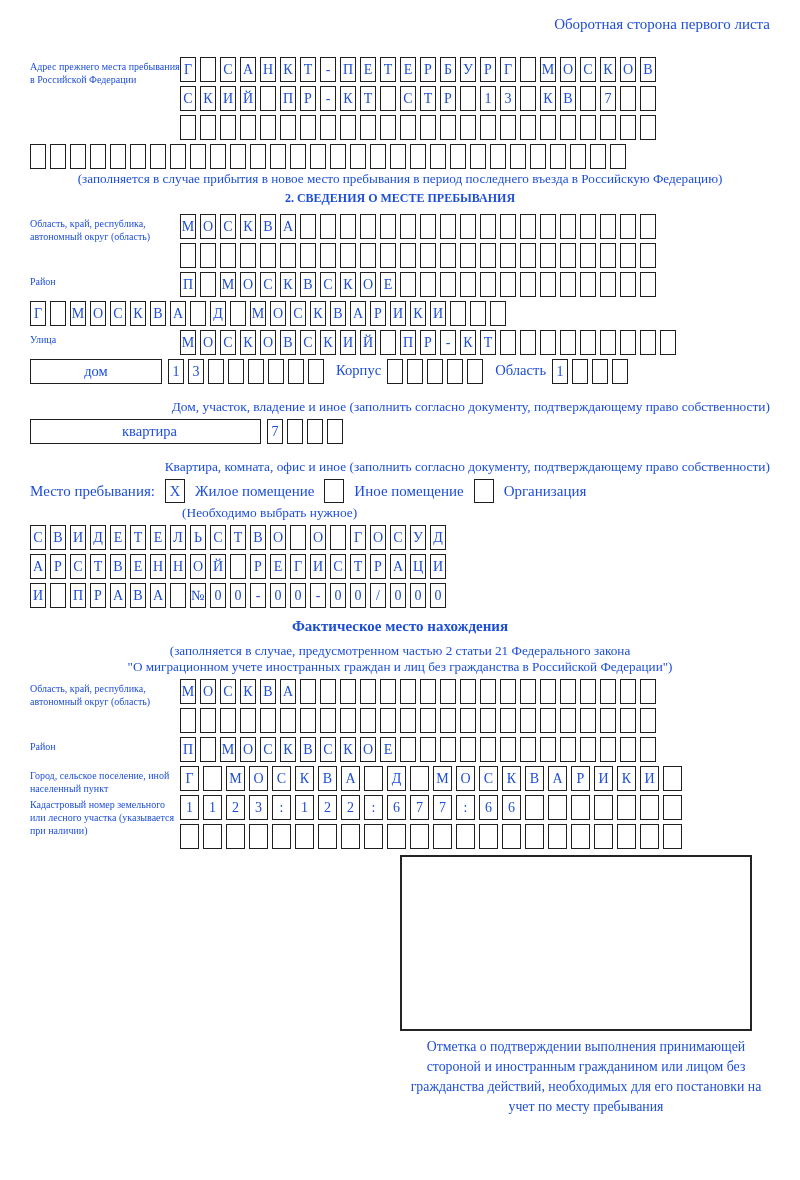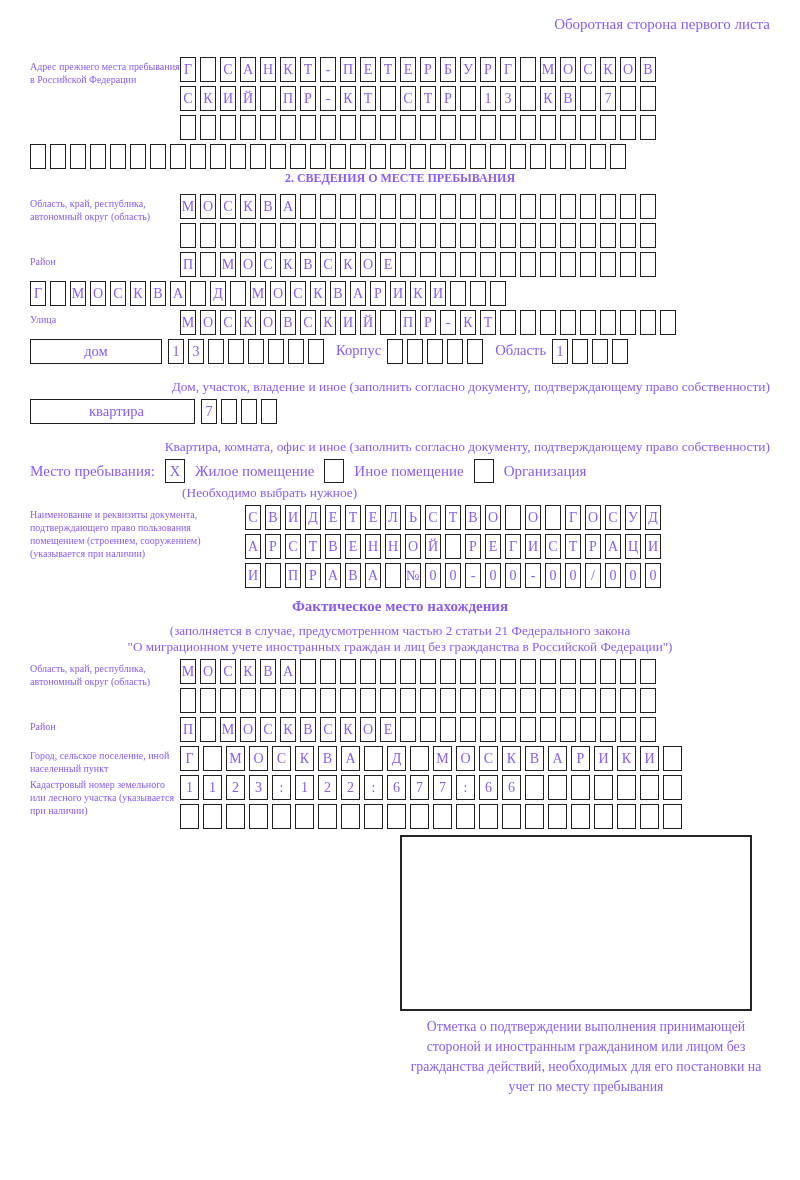--- a/index.html
+++ b/index.html
@@ -1,19 +1,19 @@
 <!DOCTYPE html>
 <html><head>
 <meta charset="utf-8">
 <style>
   * { box-sizing: border-box; }
   html,body { margin:0; padding:0; background:#fff; }
   .page {
     width:800px; height:1180px; margin:0 auto; background:#fff;
-    font-family:"Liberation Serif","DejaVu Serif",serif; color:#8b5cf6;
+    font-family:"Liberation Serif","DejaVu Serif",serif; color:#1d4ed8;
     padding:16px 30px 0 30px; position:relative; overflow:hidden;
   }
   .hdr-note { text-align:right; font-size:15px; margin-bottom:24px; }
   .frow { display:flex; align-items:flex-start; }
   .flabel { width:150px; flex:none; font-size:10px; line-height:1.3; padding-top:3px; }
   .flabel-wide { width:215px; }
   .rows-col { display:flex; flex-direction:column; }
   .cells { display:flex; margin-bottom:4px; }
   .cell {
     display:inline-flex; align-items:center; justify-content:center; flex:none;
@@ -24,21 +24,21 @@
   .fullrow { margin-bottom:2px; }
   .note-c { text-align:center; font-size:13.2px; margin-bottom:4px; }
   .note-l { font-size:13.4px; margin:11px 0 4px 0;text-align:right; }
   .sec-title { text-align:center; font-weight:bold; font-size:12px; margin:2px 0 8px 0; }
   .sub-title { text-align:center; font-weight:bold; font-size:15px; margin:6px 0 8px 0; }
   .lblbox {
     border:1.5px solid #1f1f1f; height:25px; display:flex; align-items:center;
     justify-content:center; font-size:14.5px; flex:none; margin-right:6px;
   }
   .house-box { width:132px; }
-  .apt-box { width:165px;padding-left:8px; }
+  .apt-box { width:231px;padding-left:8px; }
   .inline-lbl { font-size:14.6px; padding:3px 6px 0 8px; flex:none; }
   .house-row, .apt-row { display:flex; align-items:flex-start; margin-bottom:2px; }
   .stay-row { display:flex; align-items:center; font-size:15px; margin-bottom:2px; }
   .chk {
     width:20px; height:24px; border:1.5px solid #1f1f1f; display:inline-flex;
     align-items:center; justify-content:center; font-size:14.5px; flex:none;
     margin:0 10px 0 10px;
   }
   .stay-note { font-size:13.4px; margin:0 0 4px 152px; }
   .stamp-box { width:352px; height:176px; border:2px solid #242424; margin-left:370px; margin-top:2px; }
@@ -159,20 +159,21 @@
       <span class="cell"></span>
       <span class="cell"></span>
       <span class="cell"></span>
       <span class="cell"></span>
       <span class="cell"></span>
       <span class="cell"></span>
       <span class="cell"></span>
       <span class="cell"></span>
       <span class="cell"></span>
     </div>
+  <div class="note-c">(заполняется в случае прибытия в новое место пребывания в период последнего въезда в Российскую Федерацию)</div>
 
   <div class="sec-title">2. СВЕДЕНИЯ О МЕСТЕ ПРЕБЫВАНИЯ</div>
 
   <div class="frow">
     <div class="flabel">Область, край, республика, автономный округ (область)</div>
     <div class="rows-col">
       <div class="cells">
           <span class="cell">М</span>
           <span class="cell">О</span>
           <span class="cell">С</span>
@@ -363,21 +364,20 @@
     <span class="chk">X</span>
     <span>Жилое помещение</span>
     <span class="chk"></span>
     <span>Иное помещение</span>
     <span class="chk"></span>
     <span>Организация</span>
   </div>
   <div class="stay-note">(Необходимо выбрать нужное)</div>
 
   <div class="frow">
-    <div class="flabel flabel-wide">Наименование и реквизиты документа, подтверждающего право пользования помещением (строением, сооружением) (указывается при наличии)</div>
     <div class="rows-col">
       <div class="cells">
           <span class="cell">С</span>
           <span class="cell">В</span>
           <span class="cell">И</span>
           <span class="cell">Д</span>
           <span class="cell">Е</span>
           <span class="cell">Т</span>
           <span class="cell">Е</span>
           <span class="cell">Л</span>

